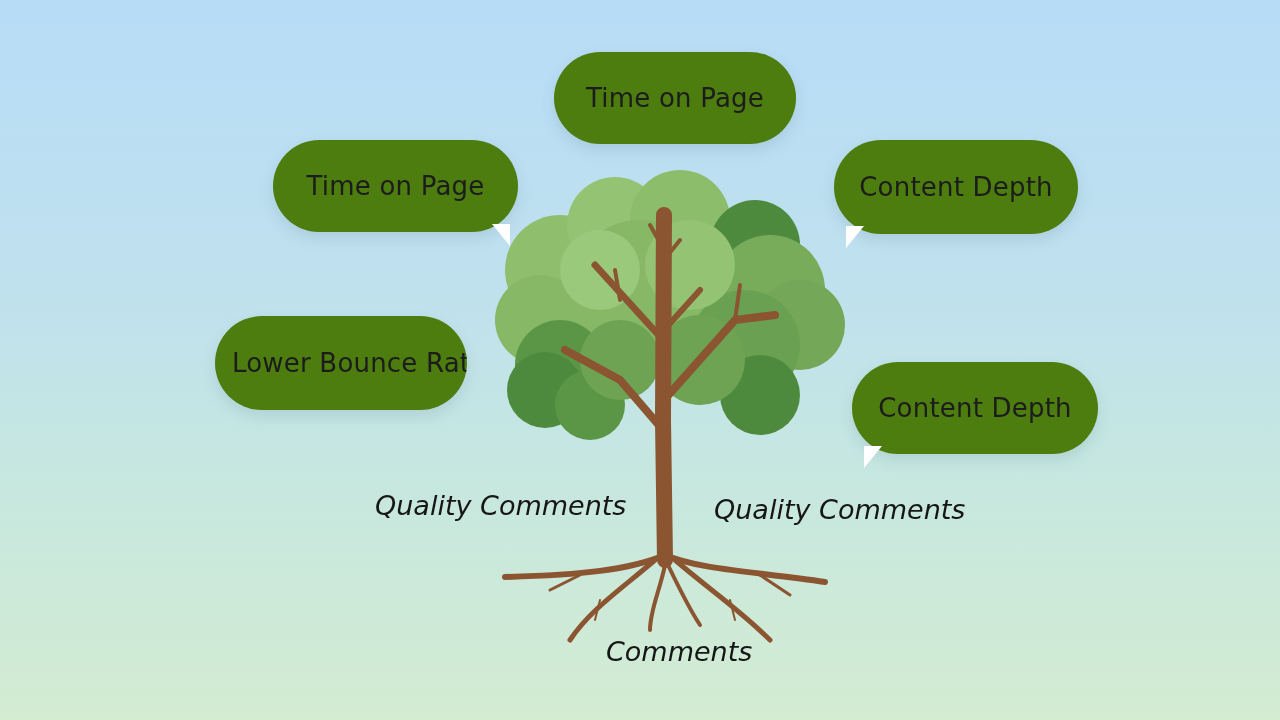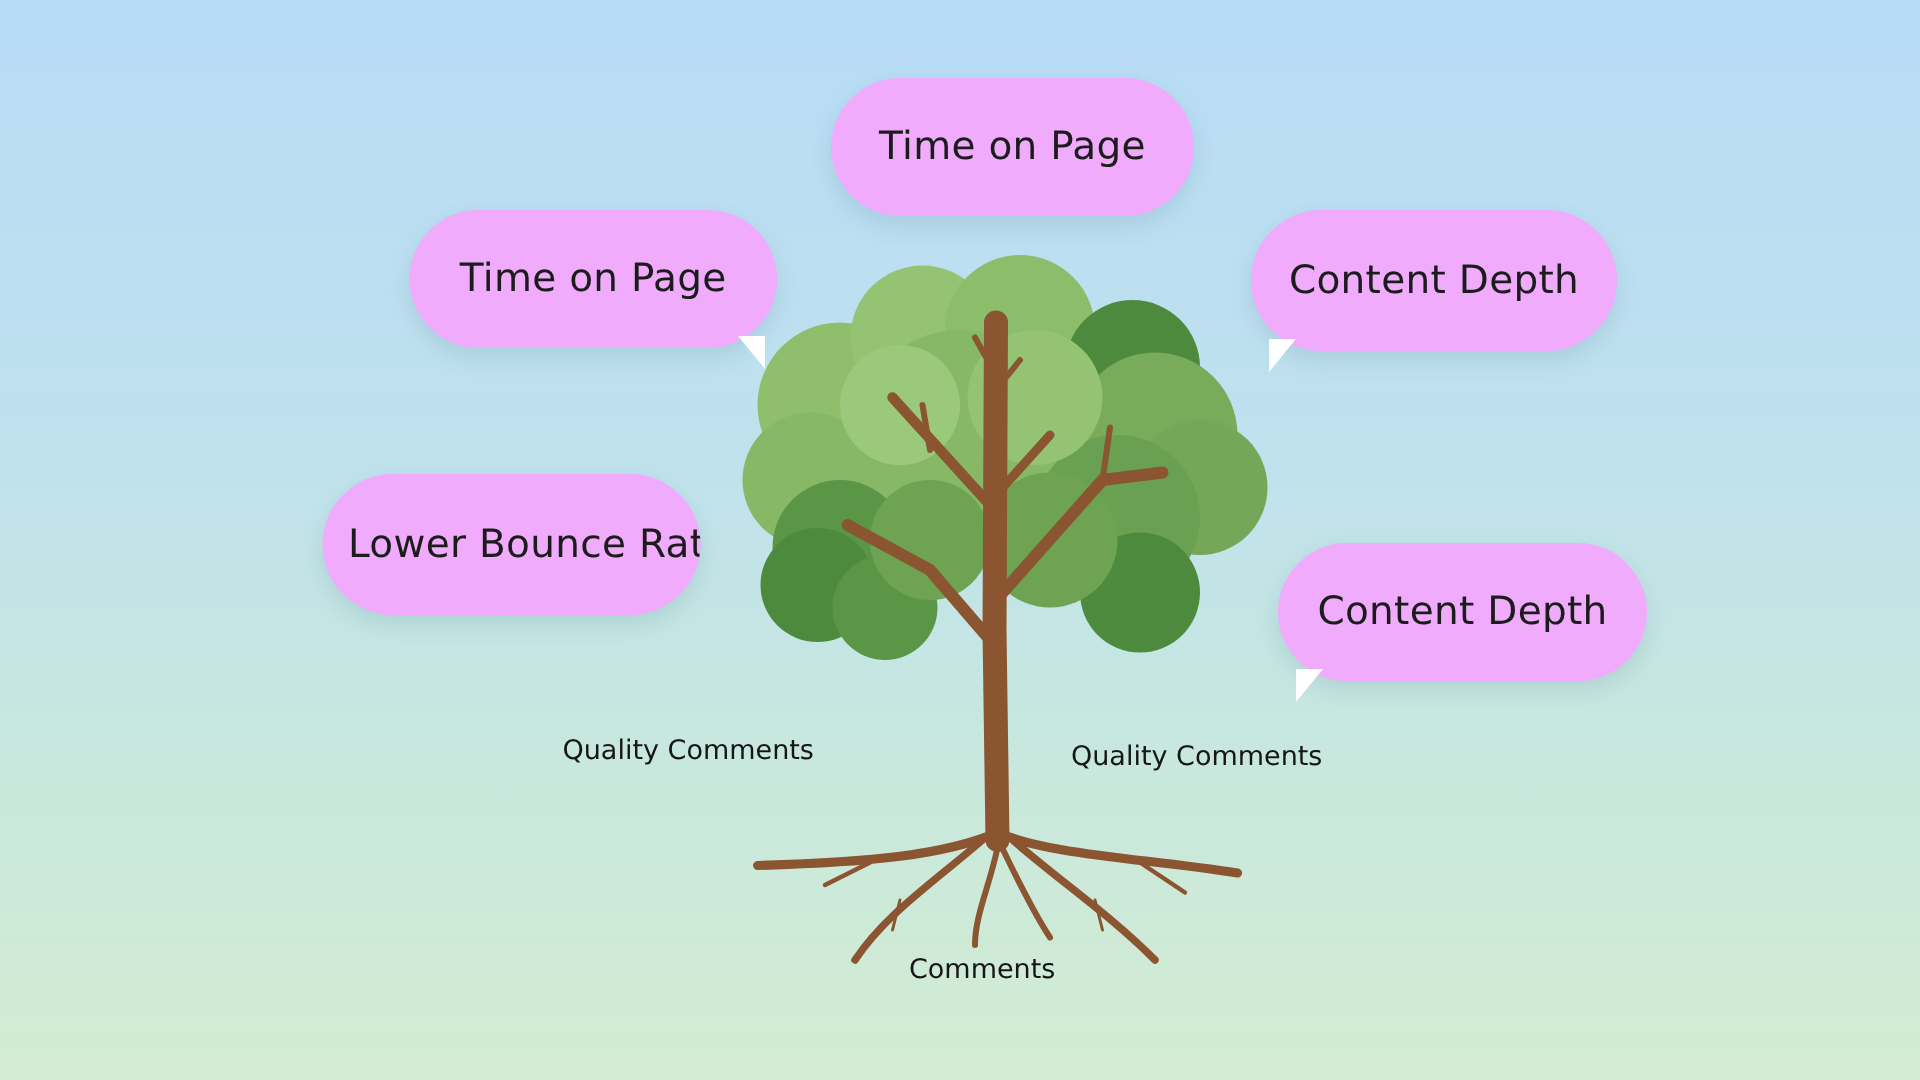--- a/index.html
+++ b/index.html
@@ -3,30 +3,30 @@
   <meta charset="utf-8">
   <style>
     html, body { margin: 0; padding: 0; }
     body {
       width: 1280px; height: 720px; overflow: hidden; position: relative;
       background: linear-gradient(180deg, #b7dcf6 0%, #bfe1ee 40%, #c6e7e0 65%, #d3ecd2 100%);
       font-family: "DejaVu Sans", "Liberation Sans", sans-serif;
       color: #1c1c1c;
     }
     .bubble {
-      position: absolute; background: #f0abfc; border-radius: 48px;
+      position: absolute; background: #4d7c0f; border-radius: 48px;
       box-shadow: 0 6px 14px rgba(90,120,140,0.18);
       display: flex; align-items: center; justify-content: center;
       font-size: 26px; letter-spacing: 0.2px; white-space: nowrap;
     }
     .bubble .tail {
       position: absolute; width: 0; height: 0;
     }
     .label {
-      position: absolute; font-size: 18px; white-space: nowrap; color: #161616;
+      position: absolute; font-size: 27px; white-space: nowrap; color: #161616; font-style: italic;
     }
     svg.tree { position: absolute; left: 0; top: 0; }
   </style>
 </head>
 <body>
 
 <svg class="tree" width="1280" height="720" viewBox="0 0 1280 720">
 
   <g>
     <circle cx="560" cy="270" r="55" fill="#8fbf6d"></circle>

